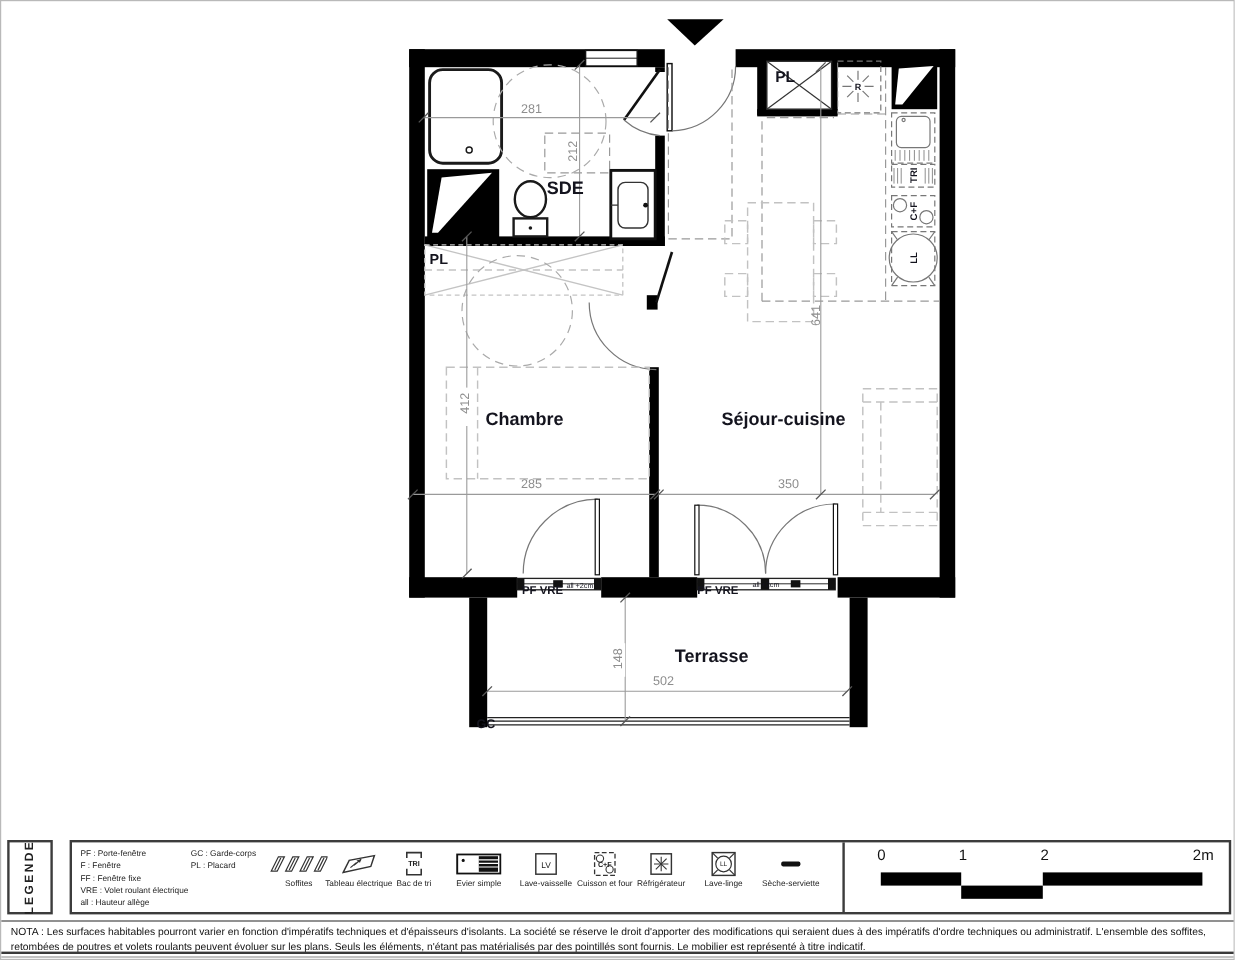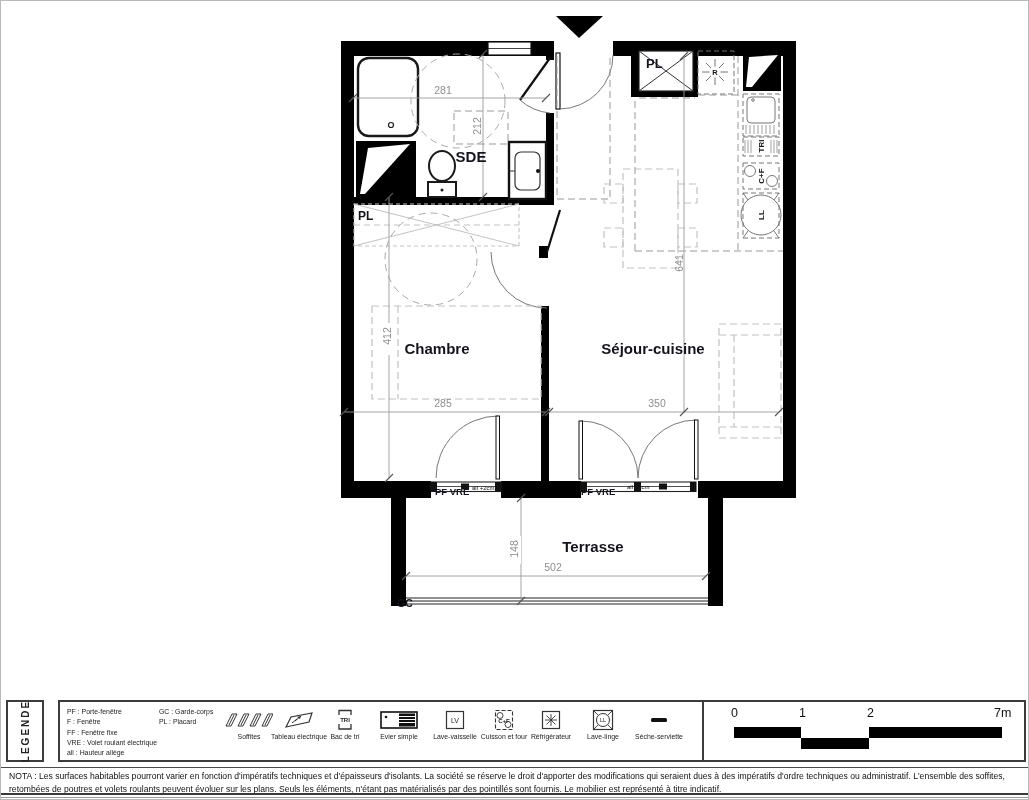--- a/index.html
+++ b/index.html
@@ -421,21 +421,21 @@
       <rect x="1" y="3" width="16" height="4" rx="1.5" fill="#111"></rect>
           </svg>
         </div>
     <div class="cap">Sèche-serviette</div>
   </div>
 
   <div>
     <span class="scale-num" style="left:671px;">0</span>
     <span class="scale-num" style="left:739px;">1</span>
     <span class="scale-num" style="left:807px;">2</span>
-    <span class="scale-num" style="left:934px;">7m</span>
+    <span class="scale-num" style="left:934px;">2m</span>
     <div class="sbar" style="left:674px;top:25px;width:67px;"></div>
     <div class="sbar" style="left:741px;top:36px;width:68px;"></div>
     <div class="sbar" style="left:809px;top:25px;width:133px;"></div>
   </div>
 </div>
 
 <div class="hr1" style="top:766px;"></div>
 <div class="nota">NOTA : Les surfaces habitables pourront varier en fonction d'impératifs techniques et d'épaisseurs d'isolants. La société se réserve le droit d'apporter des modifications qui seraient dues à des impératifs d'ordre techniques ou administratif. L'ensemble des soffites, retombées de poutres et volets roulants peuvent évoluer sur les plans. Seuls les éléments, n'étant pas matérialisés par des pointillés sont fournis. Le mobilier est représenté à titre indicatif.</div>
 <div class="hr2" style="top:792px;"></div>
 <div class="hr3" style="top:796px;"></div>

